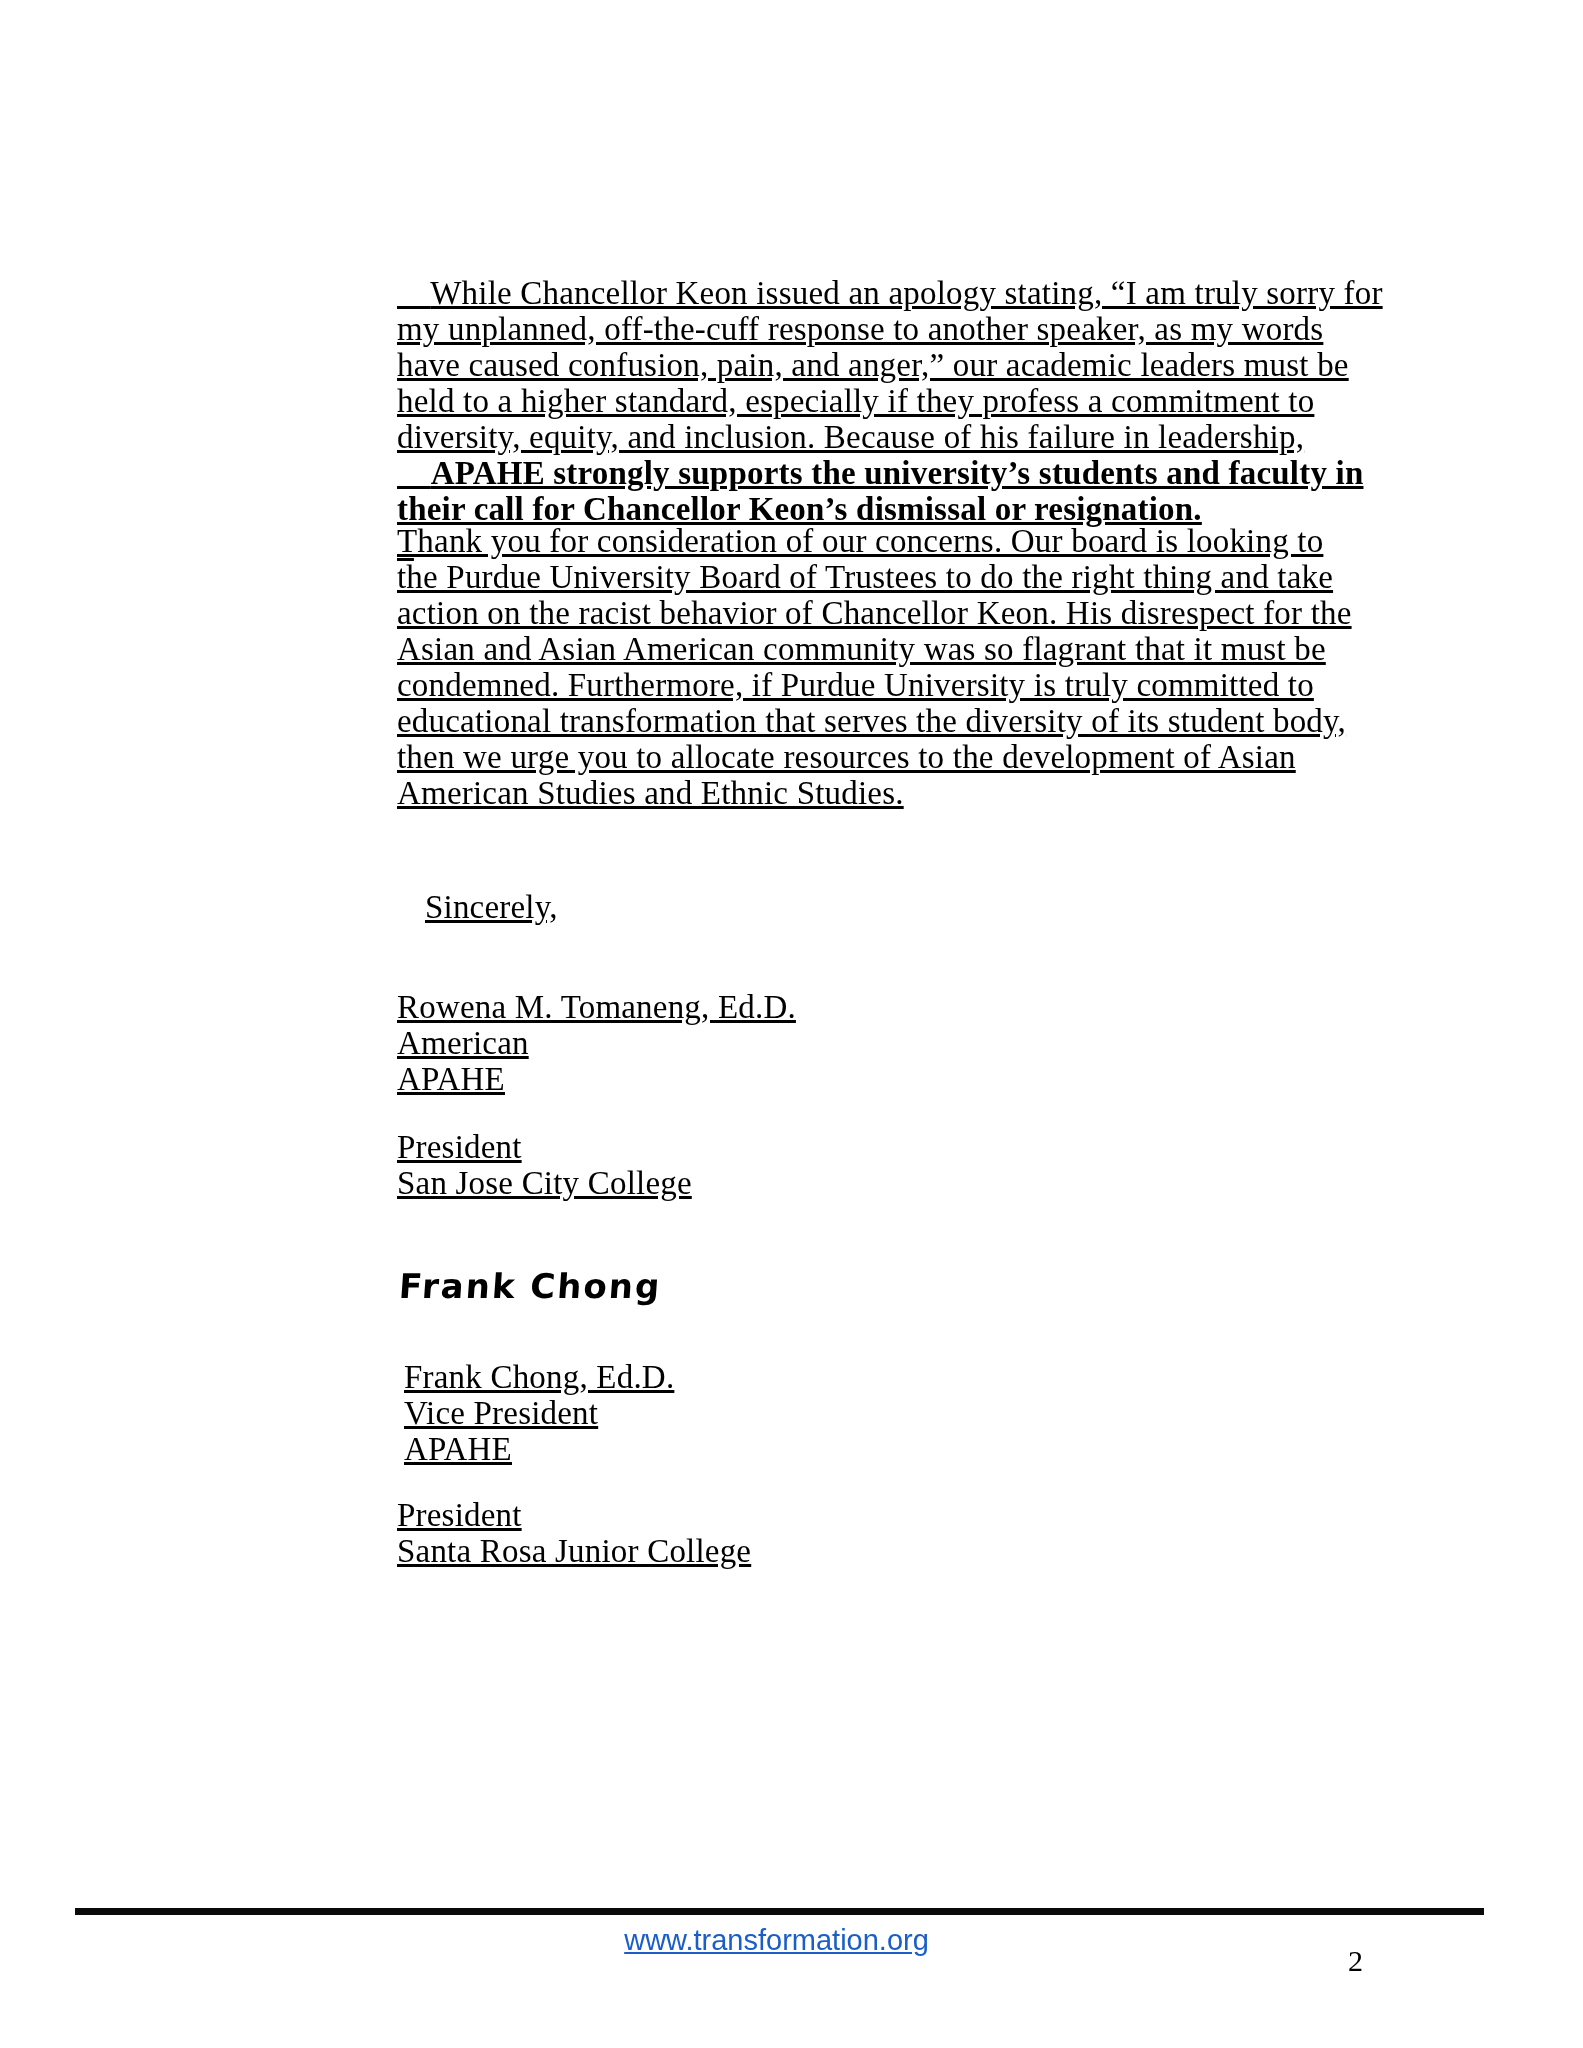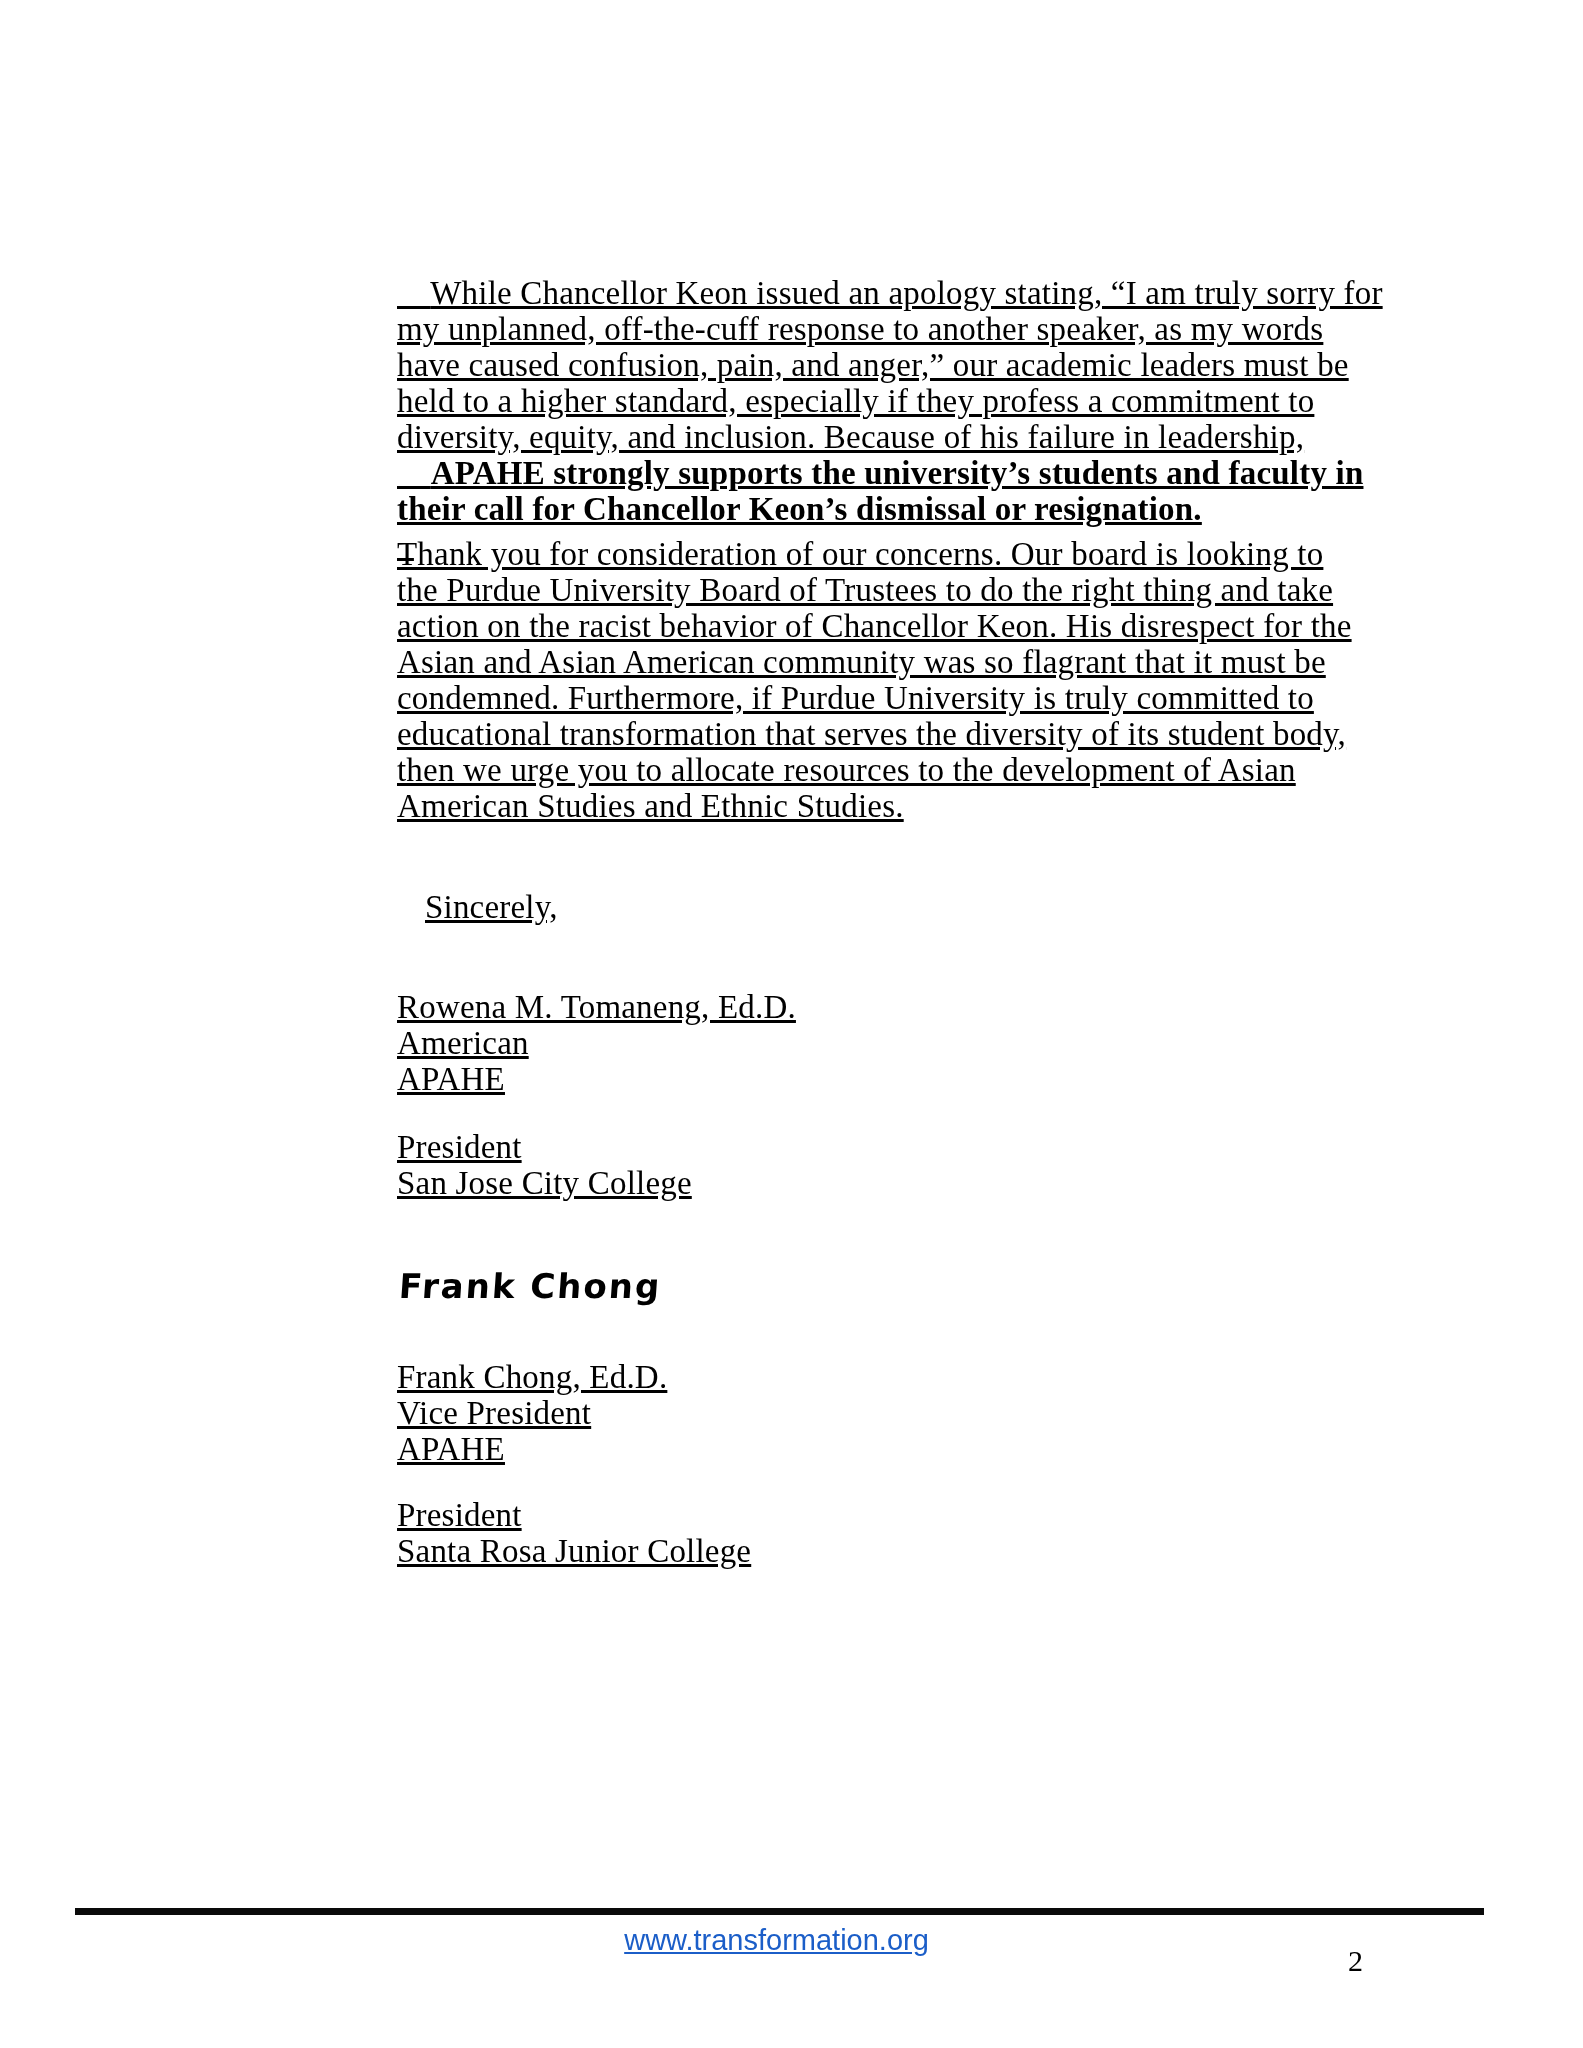--- a/index.html
+++ b/index.html
@@ -22,21 +22,21 @@
     font-size: 33px;
     line-height: 36px;
     white-space: pre;
     letter-spacing: 0.2px;
     text-decoration: underline;
   }
   .bold-lines {
     font-weight: bold;
   }
   .para1 { top: 239px; }
-  .para2 { top: 536px; }
+  .para2 { top: 523px; }
   .closing { top: 889px; margin-left: 28px; }
   .sig-script-1 {
     position: absolute;
     left: 399px;
     top: 903px;
     font-family: "DejaVu Serif", serif;
     font-style: italic;
     font-weight: bold;
     font-size: 40px;
     letter-spacing: 1px;
@@ -48,21 +48,21 @@
     top: 1266px;
     font-family: "DejaVu Sans", sans-serif;
     font-weight: 800;
     font-size: 34px;
     letter-spacing: 2px;
     white-space: pre;
     transform: skewX(-4deg);
   }
   .block1 { top: 989px; }
   .block2 { top: 1129px; }
-  .block3 { top: 1359px; }
+  .block3 { top: 1359px; margin-left: 7px; }
   .block4 { top: 1497px; }
   .footer-rule {
     position: absolute;
     left: 75px;
     top: 1908px;
     width: 1409px;
     height: 7px;
     background: #0a0a0a;
   }
   .footer-link-wrap {

